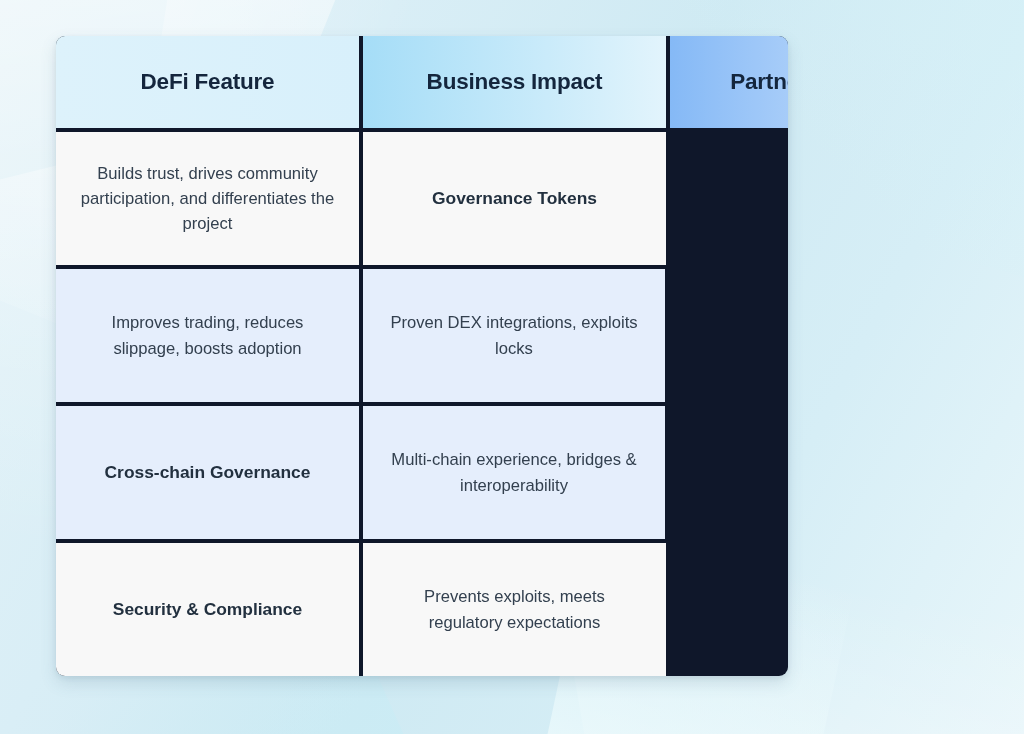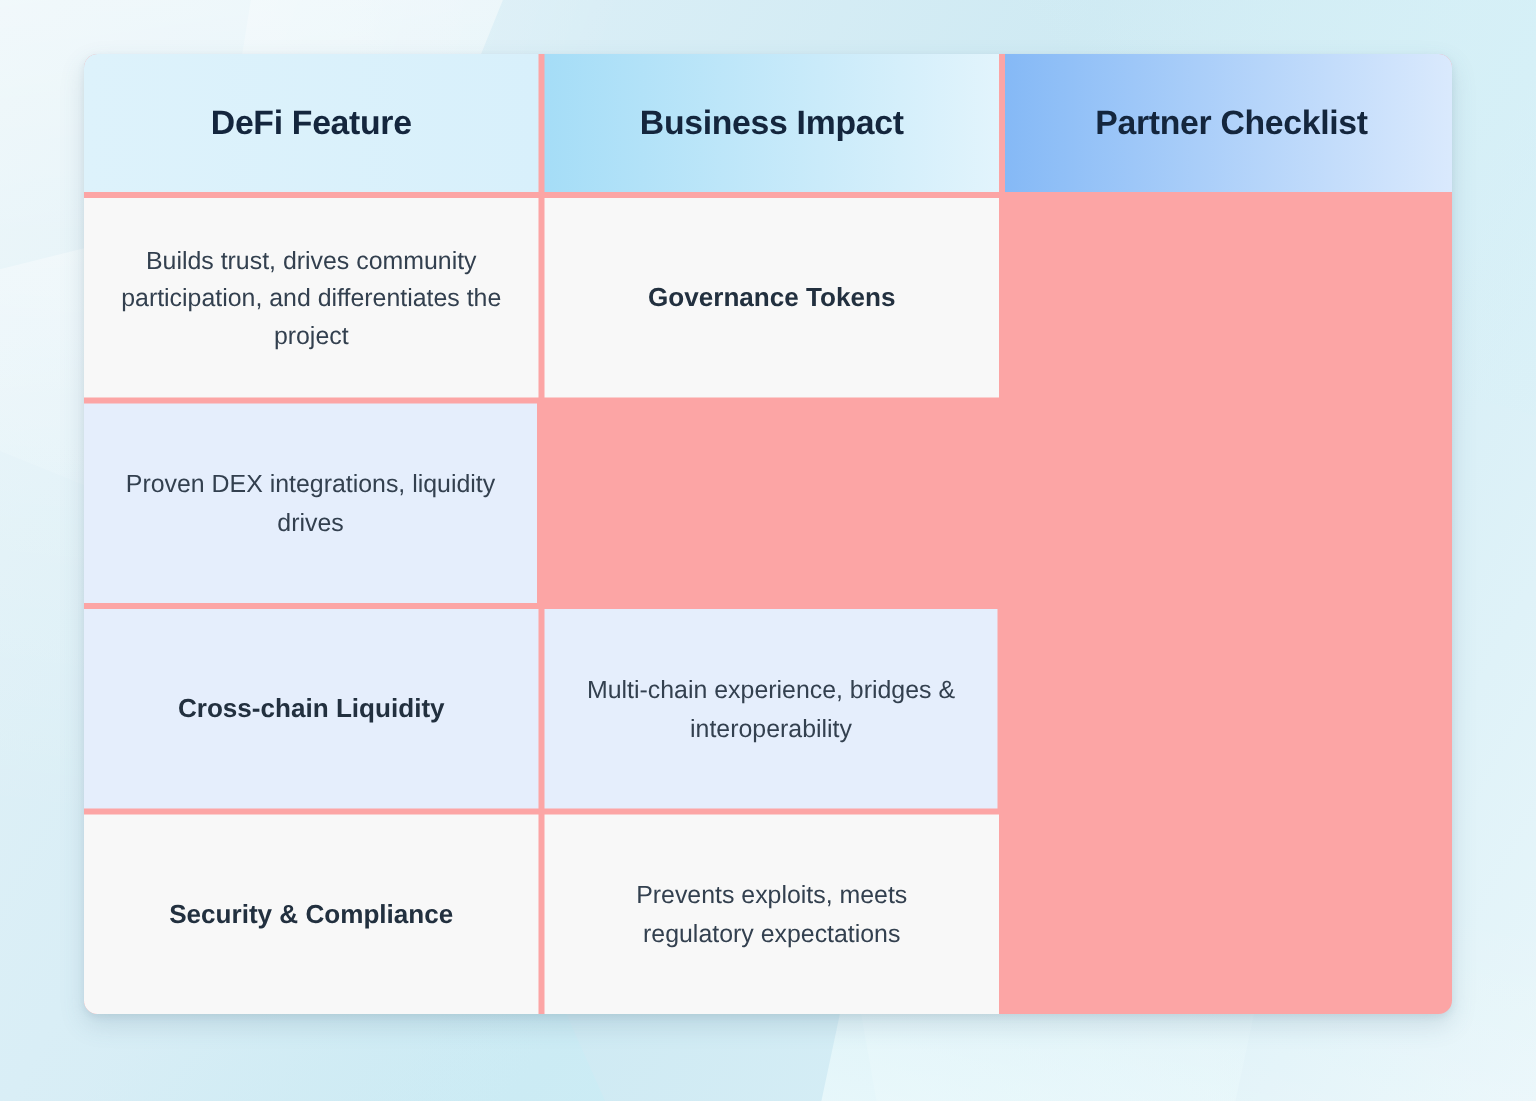--- a/index.html
+++ b/index.html
@@ -70,26 +70,26 @@
     right: 180px; bottom: -40px;
     background: linear-gradient(10deg, rgba(236,250,252,.8), rgba(255,255,255,0) 75%);
     transform: rotate(12deg);
   }
 
   
   #table-card {
     position: absolute;
     left: 56px;
     top: 36px;
-    width: 912px;
+    width: 732px;
     height: 640px;
     border-radius: 9px;
     overflow: hidden;
     box-shadow: 0 7px 16px rgba(72,105,128,.17), 0 2px 5px rgba(72,105,128,.10);
-    background: #fca5a5;
+    background: #0f172a;
     display: flex;
     flex-direction: column;
   }
 
   .t-row {
     display: flex;
     width: 100%;
     gap: 4px;
   }
 
@@ -169,29 +169,32 @@
   <div class="t-row t-body-row odd">
     <div class="t-cell c1">
       <span class="cell-text">Builds trust, drives community participation, and differentiates the project</span>
     </div>
     <div class="t-cell c0">
       <span class="cell-text">Governance Tokens</span>
     </div>
   </div>
 
   <div class="t-row t-body-row even">
+    <div class="t-cell c1">
+      <span class="cell-text">Improves trading, reduces slippage, boosts adoption</span>
+    </div>
     <div class="t-cell c2">
-      <span class="cell-text">Proven DEX integrations, liquidity drives</span>
+      <span class="cell-text">Proven DEX integrations, exploits locks</span>
     </div>
   </div>
 
 
   <div class="t-row t-body-row even">
     <div class="t-cell c0">
-      <span class="cell-text">Cross-chain Liquidity</span>
+      <span class="cell-text">Cross-chain Governance</span>
     </div>
     <div class="t-cell c2">
       <span class="cell-text">Multi-chain experience, bridges &amp; interoperability</span>
     </div>
   </div>
 
   <div class="t-row t-body-row odd">
     <div class="t-cell c0">
       <span class="cell-text">Security &amp; Compliance</span>
     </div>

